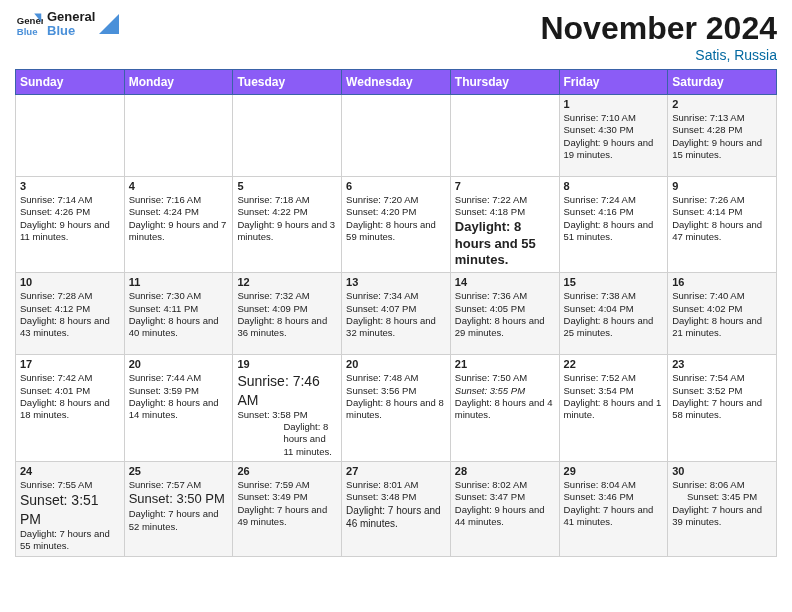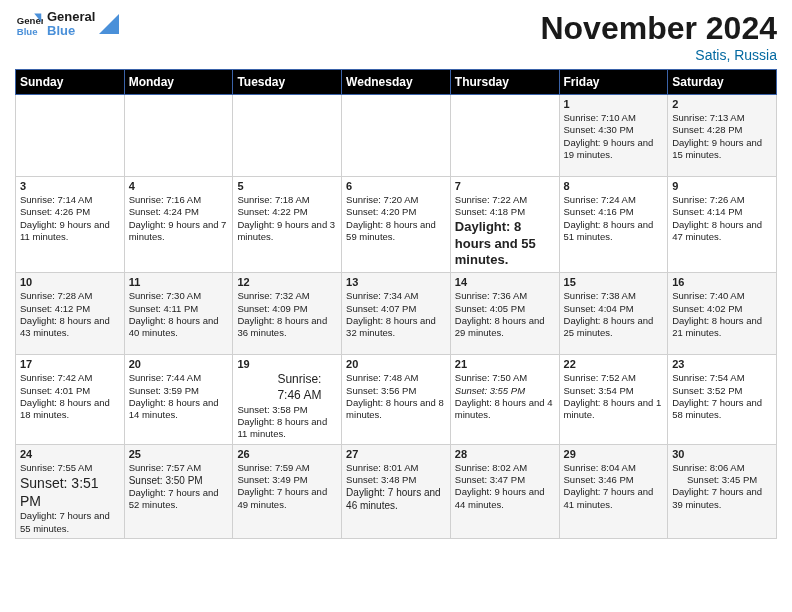--- a/index.html
+++ b/index.html
@@ -40,21 +40,21 @@
     .subtitle {
       font-size: 14px;
       color: #0369a1;
     }
     table {
       width: 100%;
       border-collapse: collapse;
       table-layout: fixed;
     }
     thead th {
-      background-color: #000000;
+      background-color: #8b5cf6;
       color: white;
       font-size: 12px;
       font-weight: bold;
       padding: 5px 4px;
       text-align: left;
       border: 1px solid #3a62a8;
     }
     tbody td {
       border: 1px solid #d0d0d0;
       vertical-align: top;
@@ -230,23 +230,23 @@
             <div style="font-size: 9.5px; line-height: 1.3;">Daylight: 8 hours and 18 minutes.</div>
           </td>
           <td>
             <span class="day-num">20</span>
             <div style="font-size: 9.5px; line-height: 1.3;">Sunrise: 7:44 AM</div>
             <div style="font-size: 9.5px; line-height: 1.3;">Sunset: 3:59 PM</div>
             <div style="font-size: 9.5px; line-height: 1.3;">Daylight: 8 hours and 14 minutes.</div>
           </td>
           <td>
             <span class="day-num">19</span>
-            <div style="font-size: 12px; line-height: 1.3; margin-left: 40px;">Sunrise: 7:46 AM</div>
+            <div style="font-size: 14px; line-height: 1.3;">Sunrise: 7:46 AM</div>
             <div style="font-size: 9.5px; line-height: 1.3;">Sunset: 3:58 PM</div>
-            <div style="font-size: 9.5px; line-height: 1.3;">Daylight: 8 hours and 11 minutes.</div>
+            <div style="font-size: 9.5px; line-height: 1.3; margin-left: 46px;">Daylight: 8 hours and 11 minutes.</div>
           </td>
           <td>
             <span class="day-num">20</span>
             <div style="font-size: 9.5px; line-height: 1.3;">Sunrise: 7:48 AM</div>
             <div style="font-size: 9.5px; line-height: 1.3;">Sunset: 3:56 PM</div>
             <div style="font-size: 9.5px; line-height: 1.3;">Daylight: 8 hours and 8 minutes.</div>
           </td>
           <td>
             <span class="day-num">21</span>
             <div style="font-size: 9.5px; line-height: 1.3;">Sunrise: 7:50 AM</div>
@@ -269,21 +269,21 @@
         <tr>
           <td>
             <span class="day-num">24</span>
             <div style="font-size: 9.5px; line-height: 1.3;">Sunrise: 7:55 AM</div>
             <div style="font-size: 14px; line-height: 1.3;">Sunset: 3:51 PM</div>
             <div style="font-size: 9.5px; line-height: 1.3;">Daylight: 7 hours and 55 minutes.</div>
           </td>
           <td>
             <span class="day-num">25</span>
             <div style="font-size: 9.5px; line-height: 1.3;">Sunrise: 7:57 AM</div>
-            <div style="font-size: 10px; line-height: 1.3;">Sunset: 3:50 PM</div>
+            <div style="font-size: 13px; line-height: 1.3;">Sunset: 3:50 PM</div>
             <div style="font-size: 9.5px; line-height: 1.3;">Daylight: 7 hours and 52 minutes.</div>
           </td>
           <td>
             <span class="day-num">26</span>
             <div style="font-size: 9.5px; line-height: 1.3;">Sunrise: 7:59 AM</div>
             <div style="font-size: 9.5px; line-height: 1.3;">Sunset: 3:49 PM</div>
             <div style="font-size: 9.5px; line-height: 1.3;">Daylight: 7 hours and 49 minutes.</div>
           </td>
           <td>
             <span class="day-num">27</span>

